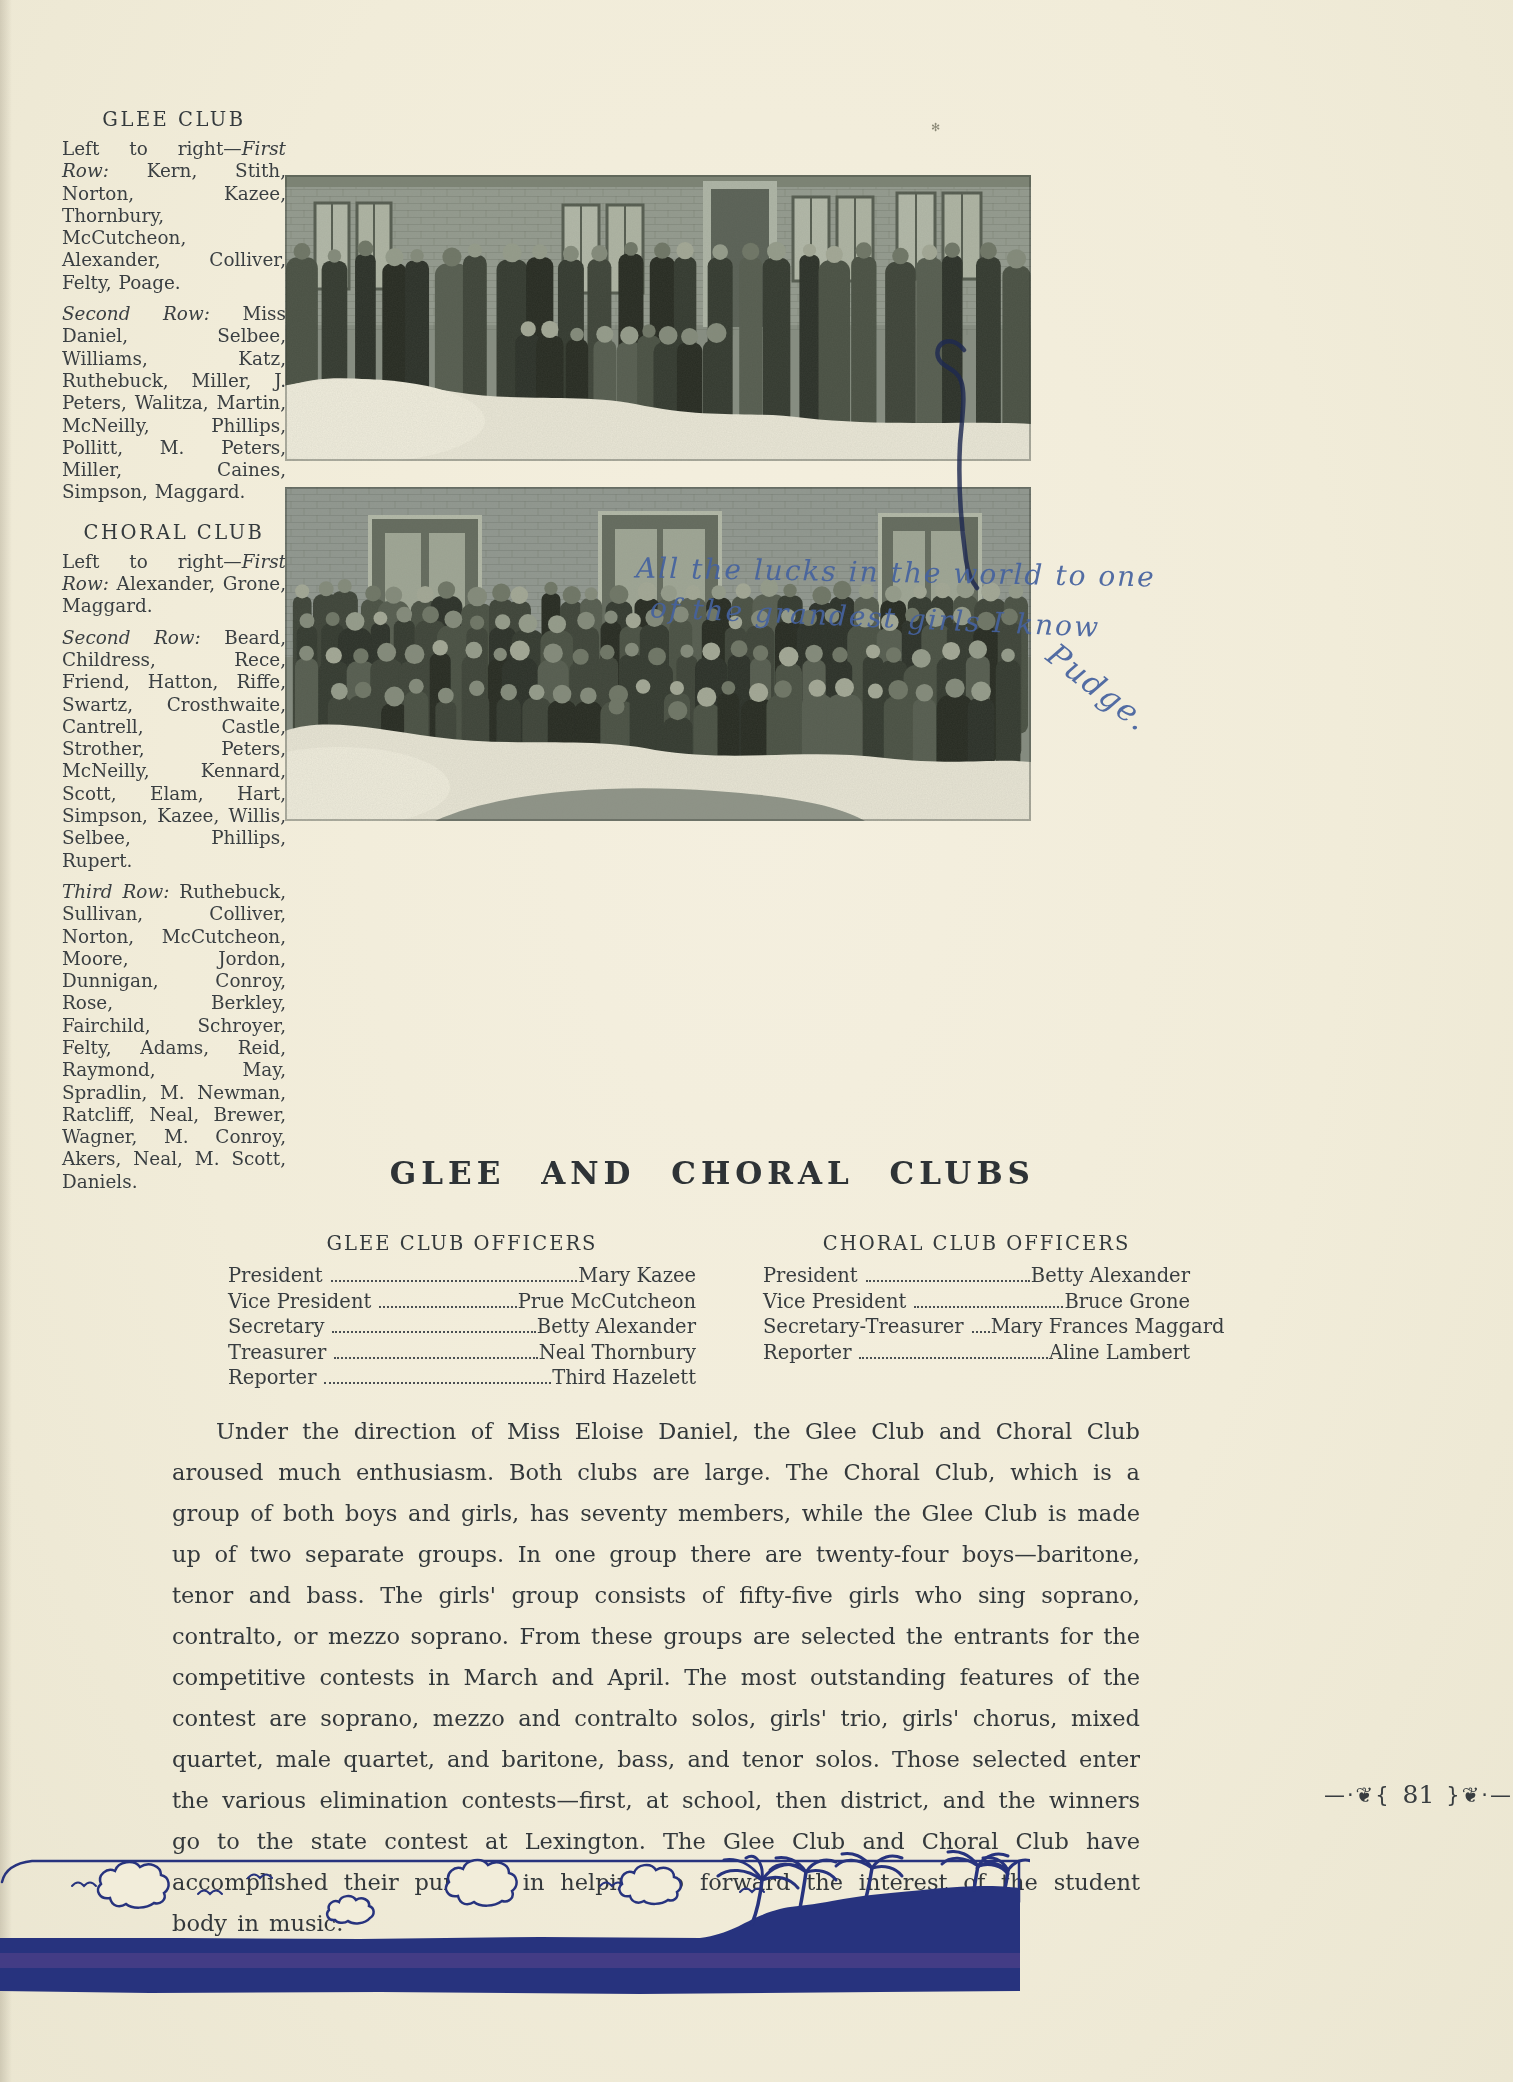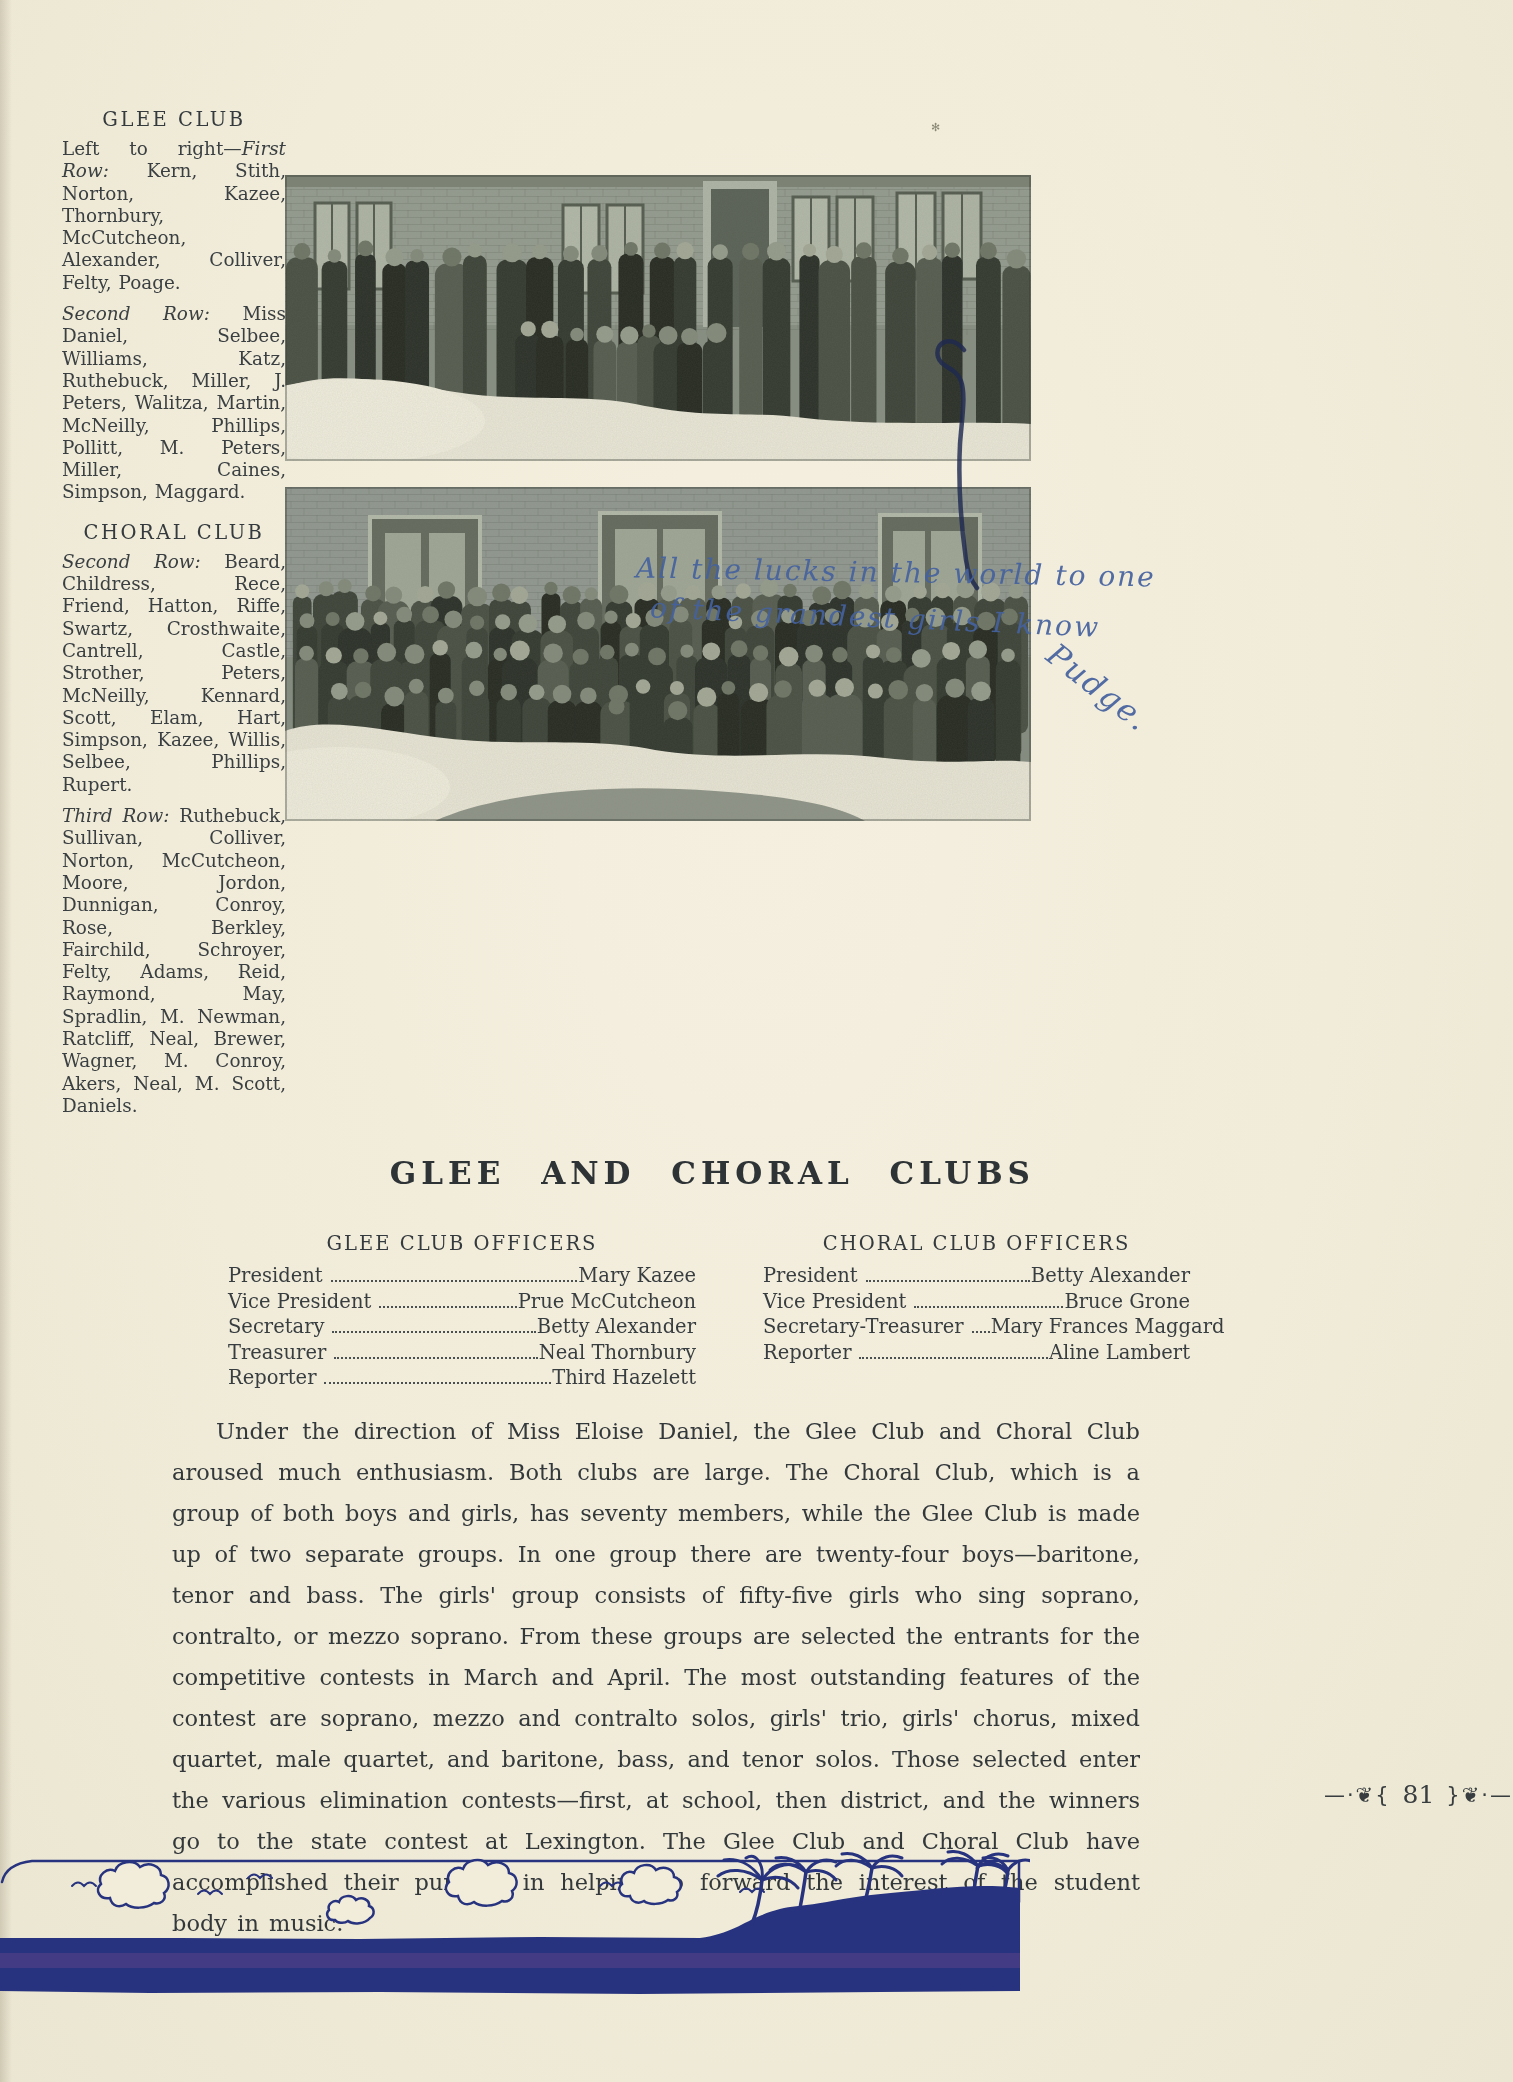--- a/index.html
+++ b/index.html
@@ -72,20 +72,21 @@
 
 <div class="page">
 
   <span class="speck">✻</span>
 
   <div class="sidebar">
       <h3 class="sb-heading">GLEE CLUB</h3>
       <p class="sb-para"><span>Left to right—</span><span class="it">First Row:</span><span> Kern, Stith, Norton, Kazee, Thornbury, McCutcheon, Alexander, Colliver, Felty, Poage.</span></p>
       <p class="sb-para"><span class="it">Second Row:</span><span> Miss Daniel, Selbee, Williams, Katz, Ruthebuck, Miller, J. Peters, Walitza, Martin, McNeilly, Phillips, Pollitt, M. Peters, Miller, Caines, Simpson, Maggard.</span></p>
       <h3 class="sb-heading spaced">CHORAL CLUB</h3>
+      <p class="sb-para"><span>Left to right—</span><span class="it">First Row:</span><span> Alexander, Grone, Maggard.</span></p>
       <p class="sb-para"><span class="it">Second Row:</span><span> Beard, Childress, Rece, Friend, Hatton, Riffe, Swartz, Crosthwaite, Cantrell, Castle, Strother, Peters, McNeilly, Kennard, Scott, Elam, Hart, Simpson, Kazee, Willis, Selbee, Phillips, Rupert.</span></p>
       <p class="sb-para"><span class="it">Third Row:</span><span> Ruthebuck, Sullivan, Colliver, Norton, McCutcheon, Moore, Jordon, Dunnigan, Conroy, Rose, Berkley, Fairchild, Schroyer, Felty, Adams, Reid, Raymond, May, Spradlin, M. Newman, Ratcliff, Neal, Brewer, Wagner, M. Conroy, Akers, Neal, M. Scott, Daniels.</span></p>
     </div>
 
   <svg width="0" height="0" style="position:absolute" aria-hidden="true">
     <defs>
       <pattern id="brick" width="26" height="14" patternUnits="userSpaceOnUse">
         <path d="M0,0.5 H26 M0,7.5 H26 M6,0 V7 M19,7 V14" stroke="rgba(70,76,64,0.30)" stroke-width="1" fill="none"></path>
       </pattern>
       <filter id="grainF">

